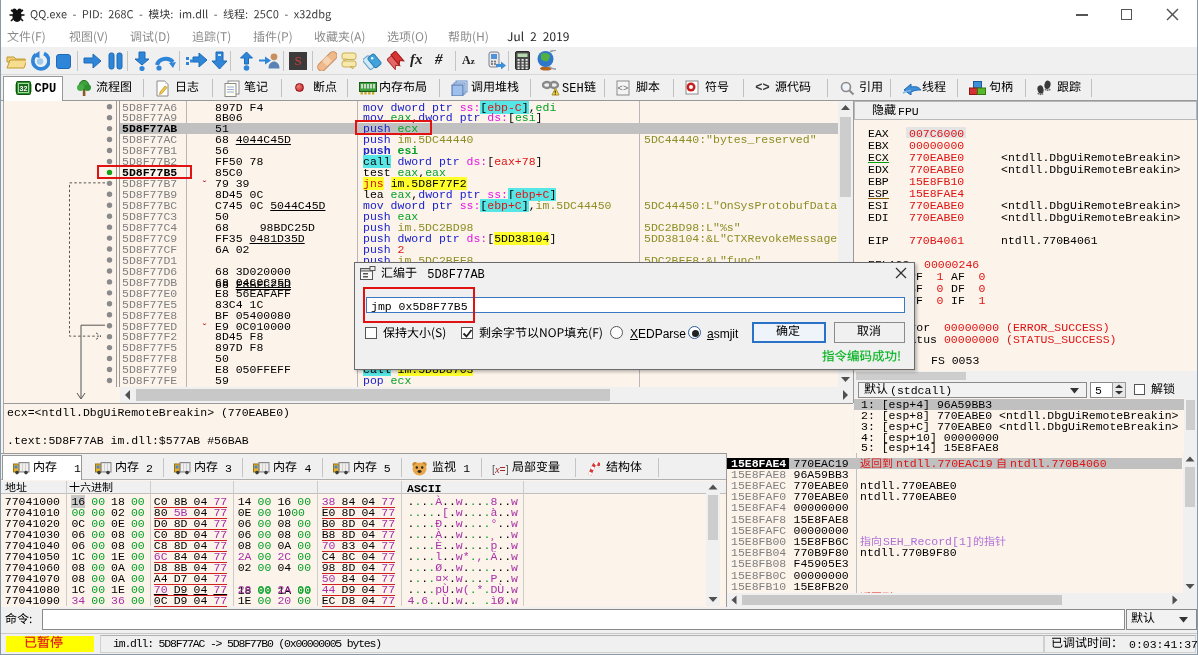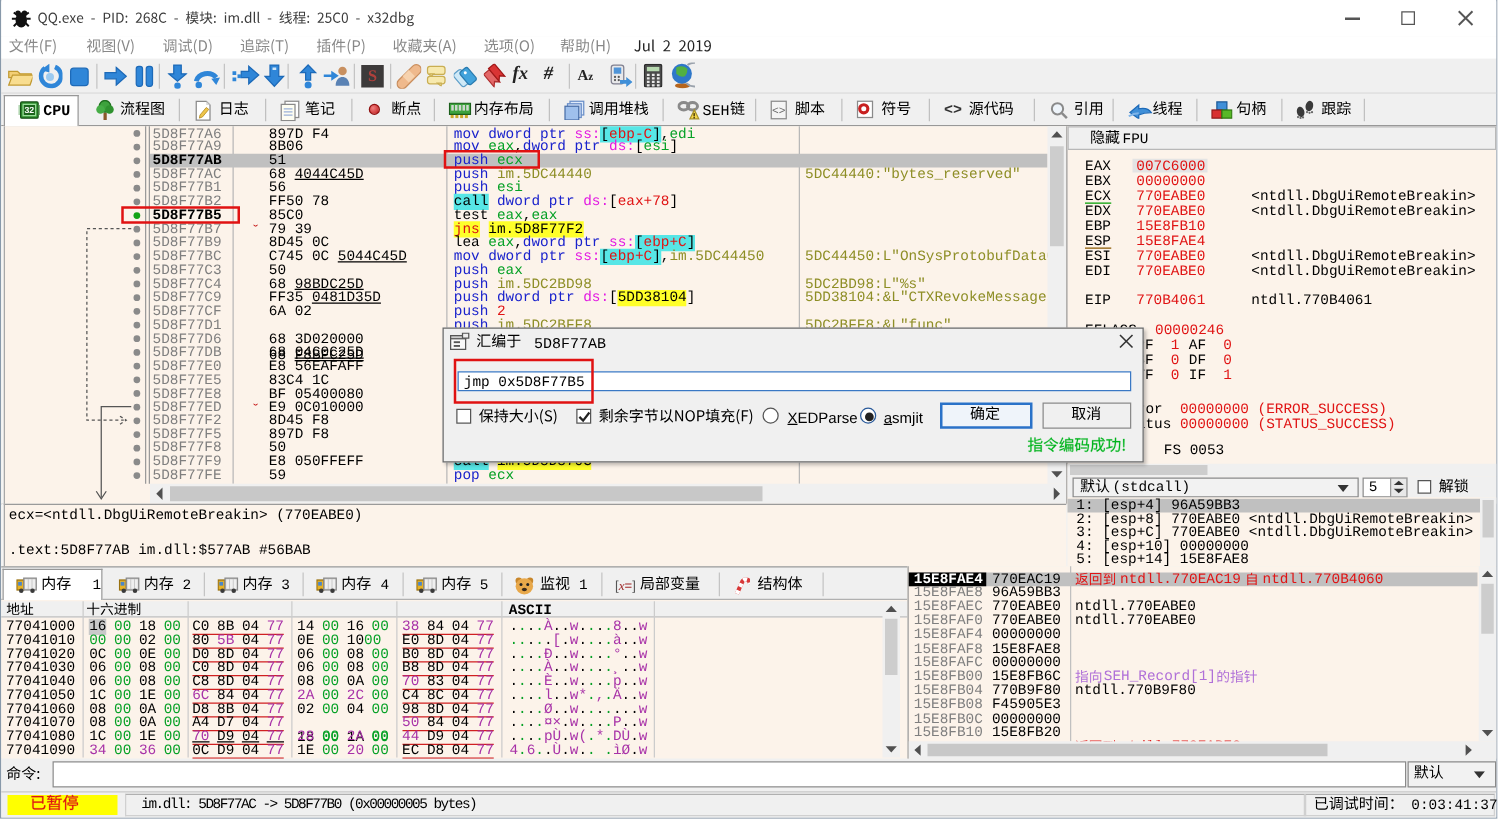--- a/index.html
+++ b/index.html
@@ -758,42 +758,42 @@
 <div class="m" style="left:215px;top:112.45px;color:#000;">8B06</div>
 <div class="m" style="left:215px;top:123.4px;color:#000;">51</div>
 <div class="m" style="left:215px;top:134.35px;color:#000;">68 <span style="text-decoration:underline;">4044C45D</span></div>
 <div class="m" style="left:215px;top:145.3px;color:#000;">56</div>
 <div class="m" style="left:215px;top:156.25px;color:#000;">FF50 78</div>
 <div class="m" style="left:215px;top:167.2px;color:#000;">85C0</div>
 <div class="m" style="left:215px;top:178.15px;color:#000;">79 39</div>
 <div class="m" style="left:215px;top:189.1px;color:#000;">8D45 0C</div>
 <div class="m" style="left:215px;top:200.05px;color:#000;">C745 0C <span style="text-decoration:underline;">5044C45D</span></div>
 <div class="m" style="left:215px;top:211px;color:#000;">50</div>
-<div class="m" style="left:215px;top:221.95px;color:#000;">68 <span style="text-decoration:underline;">98BDC25D</span></div>
+<div class="m" style="left:215px;top:221.95px;color:#000;">68 <span style="margin-left:24px;">98BDC25D</span></div>
 <div class="m" style="left:215px;top:232.9px;color:#000;">FF35 <span style="text-decoration:underline;">0481D35D</span></div>
 <div class="m" style="left:215px;top:243.85px;color:#000;">6A 02</div>
 <div class="m" style="left:215px;top:254.8px;color:#000;margin-top:24px;">68 <span style="text-decoration:underline;">F8BFC25D</span></div>
 <div class="m" style="left:215px;top:265.75px;color:#000;">68 3D020000</div>
 <div class="m" style="left:215px;top:276.7px;color:#000;">68 <span style="text-decoration:underline;">04C0C25D</span></div>
 <div class="m" style="left:215px;top:287.65px;color:#000;">E8 56EAFAFF</div>
 <div class="m" style="left:215px;top:298.6px;color:#000;">83C4 1C</div>
 <div class="m" style="left:215px;top:309.55px;color:#000;">BF 05400080</div>
 <div class="m" style="left:215px;top:320.5px;color:#000;">E9 0C010000</div>
 <div class="m" style="left:215px;top:331.45px;color:#000;">8D45 F8</div>
 <div class="m" style="left:215px;top:342.4px;color:#000;">897D F8</div>
 <div class="m" style="left:215px;top:353.35px;color:#000;">50</div>
 <div class="m" style="left:215px;top:364.3px;color:#000;">E8 050FFEFF</div>
 <div class="m" style="left:215px;top:375.25px;color:#000;">59</div>
 <div class="m" style="left:201px;top:180.15px;color:#c00000;">ˇ</div>
 <div class="m" style="left:201px;top:322.5px;color:#c00000;">ˇ</div>
 <div class="m" style="left:363px;top:101.5px;"><span class="k">mov dword ptr </span><span class="mg">ss:</span><span class="cyb"><span class="blk">[</span><span class="v">ebp-C</span><span class="blk">]</span></span><span class="blk">,</span><span class="r">edi</span></div>
 <div class="m" style="left:363px;top:112.45px;"><span class="k">mov </span><span class="r">eax</span><span class="blk">,</span><span class="k">dword ptr </span><span class="mg">ds:</span><span class="blk">[</span><span class="r">esi</span><span class="blk">]</span></div>
 <div class="m" style="left:363px;top:123.4px;"><span class="k">push </span><span class="r">ecx</span></div>
 <div class="m" style="left:363px;top:134.35px;"><span class="k">push </span><span class="o">im.5DC44440</span></div>
-<div class="m" style="left:363px;top:145.3px;"><span class="k">push </span><span class="r">esi</span></div>
+<div class="m" style="left:363px;top:145.3px;font-weight:bold;"><span class="k">push </span><span class="r">esi</span></div>
 <div class="m" style="left:363px;top:156.25px;"><span class="cyb"><span class="blk">call</span></span><span class="k"> dword ptr </span><span class="mg">ds:</span><span class="blk">[</span><span class="v">eax+78</span><span class="blk">]</span></div>
 <div class="m" style="left:363px;top:167.2px;"><span class="blk">test </span><span class="r">eax</span><span class="blk">,</span><span class="r">eax</span></div>
 <div class="m" style="left:363px;top:178.15px;"><span class="jr">jns</span> <span class="ylb"><span class="blk">im.5D8F77F2</span></span></div>
 <div class="m" style="left:363px;top:189.1px;"><span class="blk">lea </span><span class="r">eax</span><span class="blk">,</span><span class="k">dword ptr </span><span class="mg">ss:</span><span class="cyb"><span class="blk">[</span><span class="v">ebp+C</span><span class="blk">]</span></span></div>
 <div class="m" style="left:363px;top:200.05px;"><span class="k">mov dword ptr </span><span class="mg">ss:</span><span class="cyb"><span class="blk">[</span><span class="v">ebp+C</span><span class="blk">]</span></span><span class="blk">,</span><span class="o">im.5DC44450</span></div>
 <div class="m" style="left:363px;top:211px;"><span class="k">push </span><span class="r">eax</span></div>
 <div class="m" style="left:363px;top:221.95px;"><span class="k">push </span><span class="o">im.5DC2BD98</span></div>
 <div class="m" style="left:363px;top:232.9px;"><span class="k">push dword ptr </span><span class="mg">ds:</span><span class="blk">[</span><span class="ylb"><span class="blk">5DD38104</span></span><span class="blk">]</span></div>
 <div class="m" style="left:363px;top:243.85px;"><span class="k">push </span><span class="v">2</span></div>
 <div class="m" style="left:363px;top:254.8px;"><span class="k">push </span><span class="o">im.5DC2BFF8</span></div>

